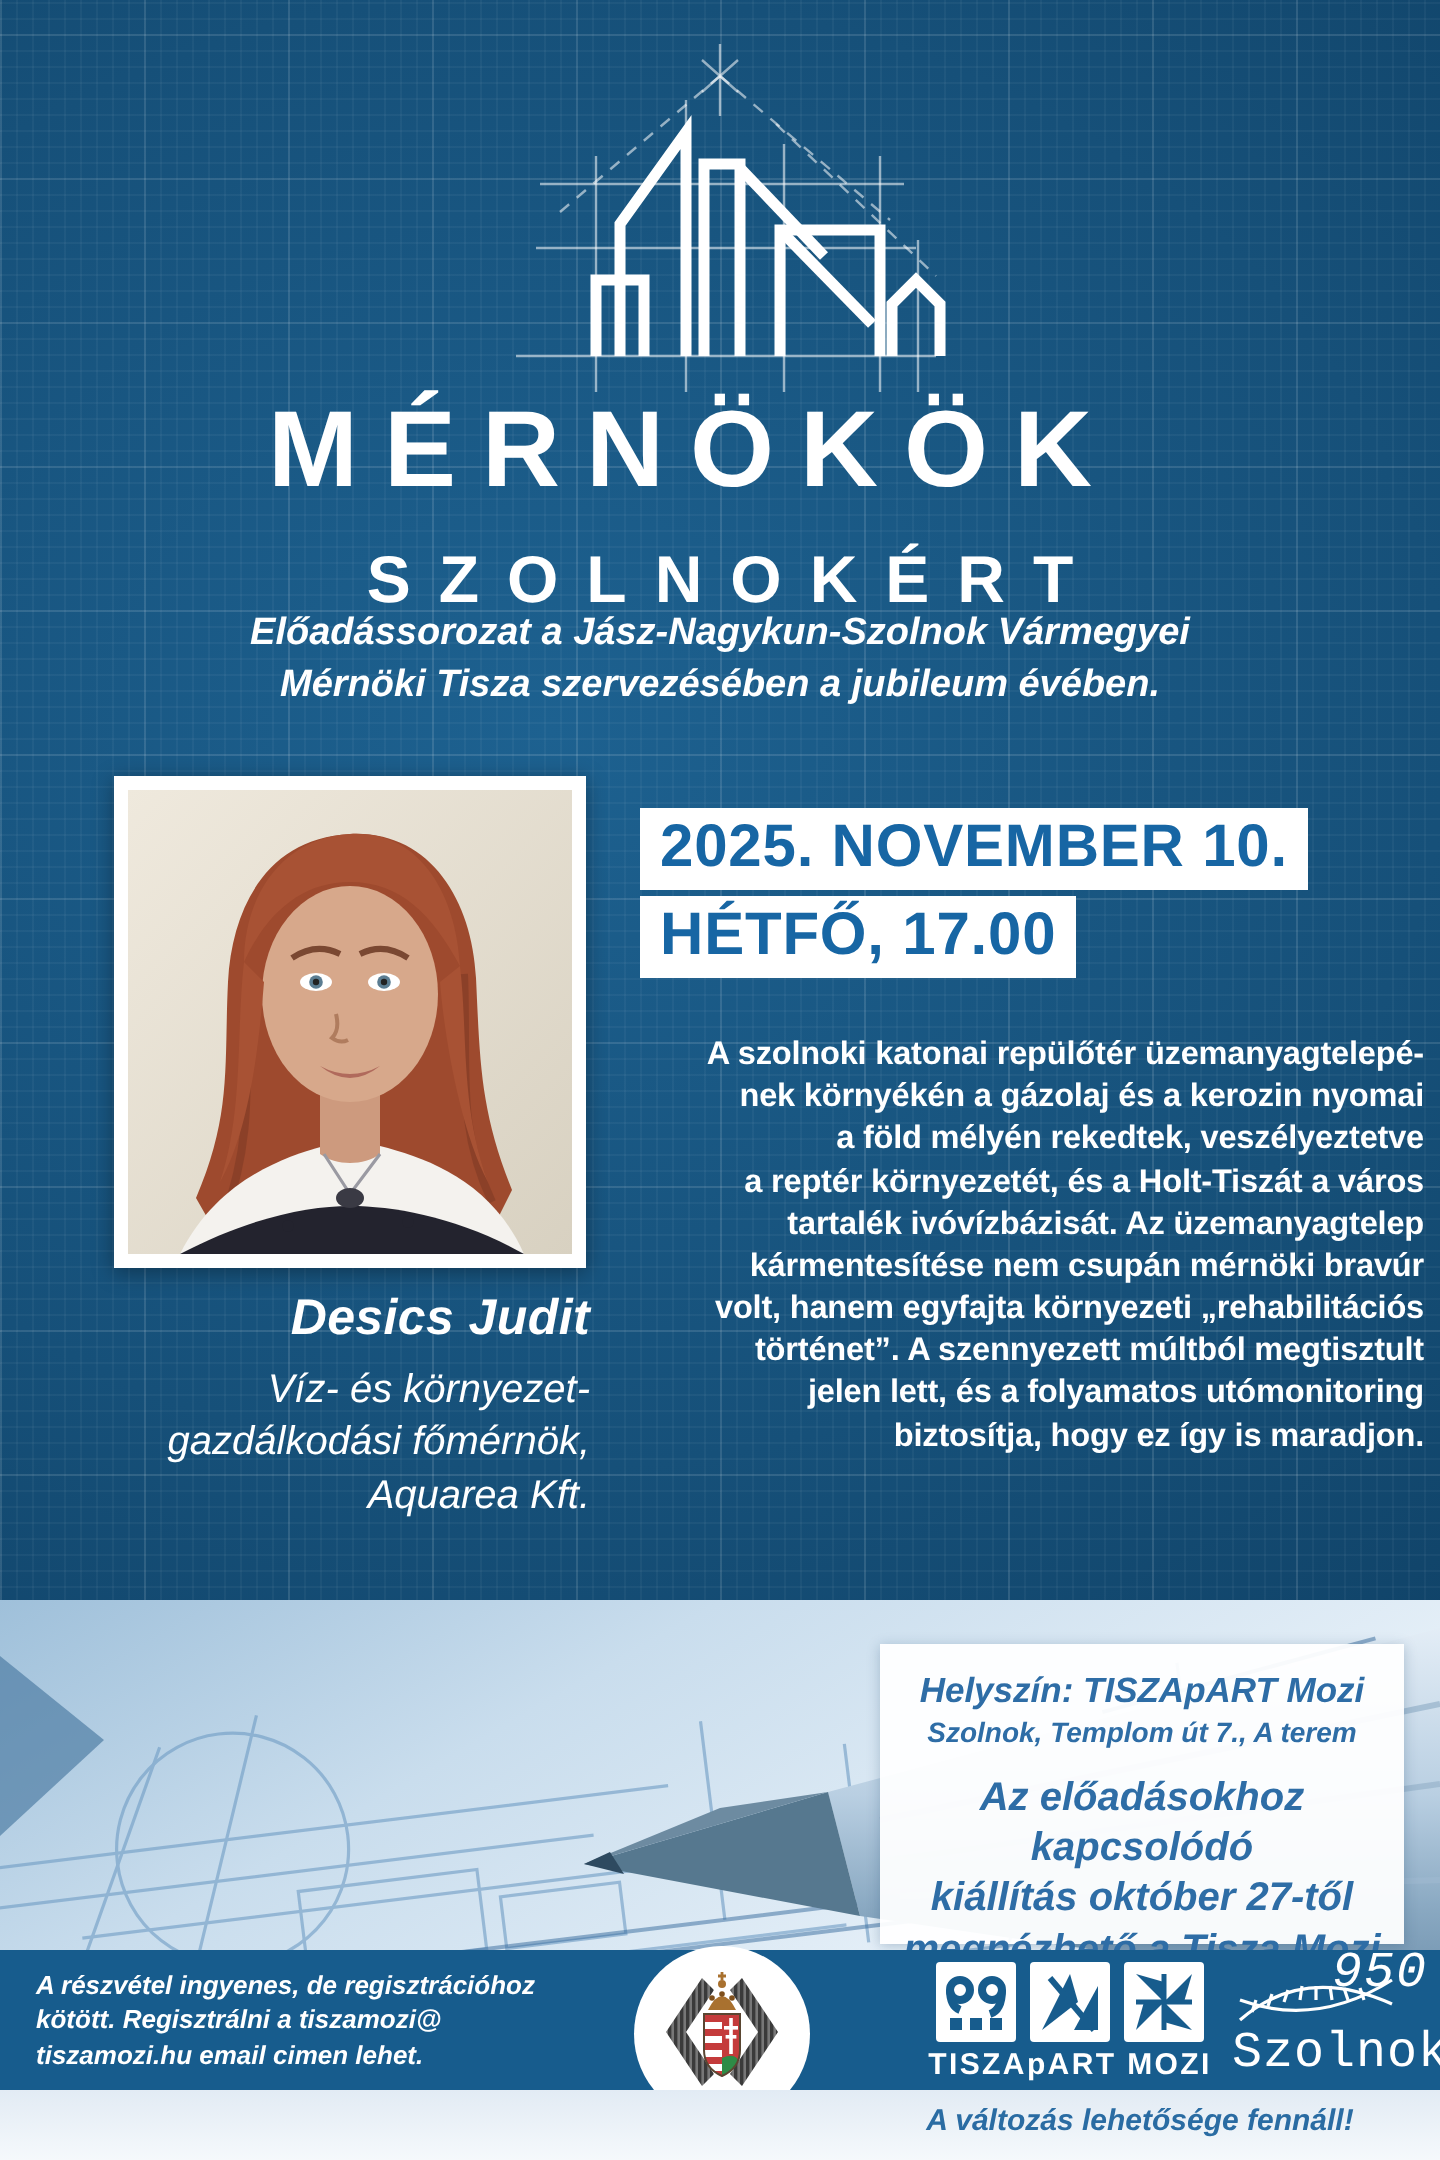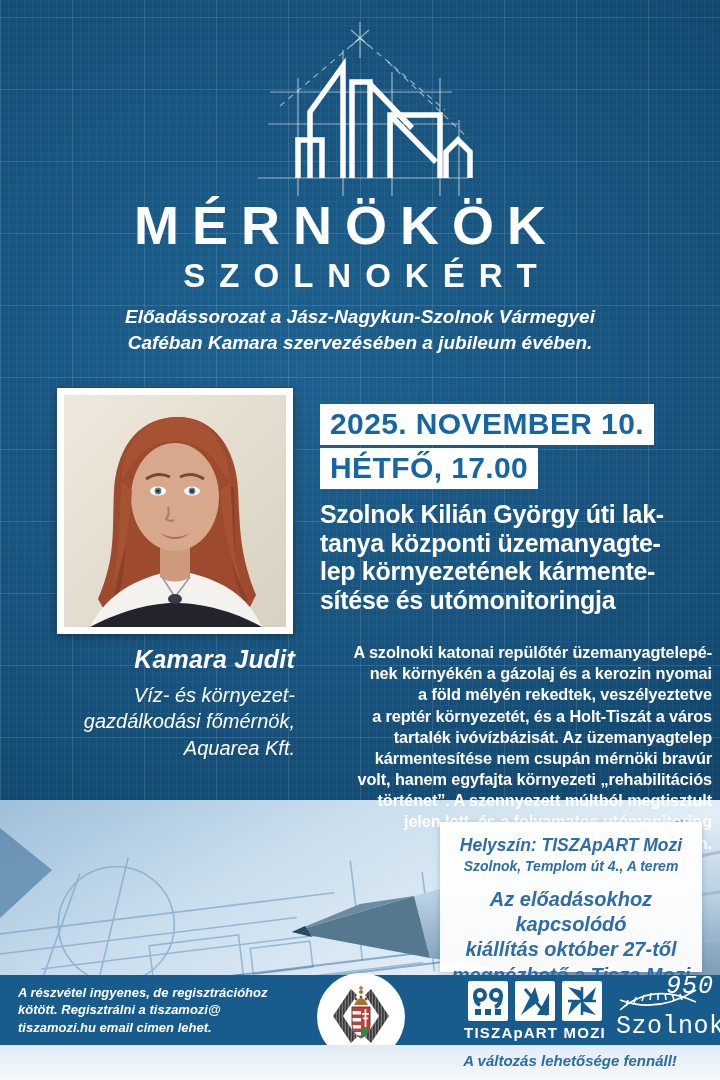--- a/index.html
+++ b/index.html
@@ -23,21 +23,21 @@
     position:absolute;left:0;top:800px;width:720px;height:280px;
     background:linear-gradient(150deg,#9fc0da 0%,#c9dded 30%,#e3eef7 62%,#f2f7fb 100%);
   }
   .photo-strip svg{position:absolute;left:0;top:0;}
   .logo-mark{position:absolute;left:240px;top:20px;width:240px;height:180px;}
   .title1{
     position:absolute;left:0;top:194px;width:680px;text-align:center;
     font-size:54px;font-weight:800;letter-spacing:13px;padding-left:13px;box-sizing:border-box;
   }
   .title2{
-    position:absolute;left:0;top:257px;width:720px;text-align:center;
+    position:absolute;left:0;top:271px;width:720px;text-align:center;
     font-size:33px;font-weight:600;letter-spacing:14px;padding-left:14px;box-sizing:border-box;
   }
   .subtitle{
     position:absolute;left:0;top:304px;width:720px;text-align:center;
     font-size:19px;font-weight:700;font-style:italic;line-height:1.35;white-space:pre-line;
   }
   .photo-frame{
     position:absolute;left:57px;top:388px;width:236px;height:246px;box-sizing:border-box;
     border:7px solid #fff;background:#e8e1d4;box-shadow:0 2px 10px rgba(0,0,0,.35);
   }
@@ -155,21 +155,21 @@
       <path d="M130,64 L172,108"></path>
       <path d="M150,158 V95 H200 V158"></path>
       <path d="M152,97 L196,142"></path>
       <path d="M206,158 V132 L218,120 L230,132 V158"></path>
     </g>
   </svg>
 
   <div class="title1">MÉRNÖKÖK</div>
   <div class="title2">SZOLNOKÉRT</div>
   <div class="subtitle">Előadássorozat a Jász-Nagykun-Szolnok Vármegyei
-Caféban Kamara szervezésében a jubileum évében.</div>
+Mérnöki Tisza szervezésében a jubileum évében.</div>
 
   <div class="photo-frame">
     <svg width="222" height="232" viewBox="0 0 222 232">
       <defs>
         <linearGradient id="bgp" x1="0" y1="0" x2="1" y2="1">
           <stop offset="0" stop-color="#efe9dd"></stop>
             <stop offset="1" stop-color="#d8d1c1"></stop>
         </linearGradient>
       </defs>
       <rect width="222" height="232" fill="url(#bgp)"></rect>
@@ -200,48 +200,44 @@
       <path d="M104,112 q2,8 -2,12 q4,3 8,1" stroke="#b07c5e" stroke-width="2" fill="none"></path>
       <path d="M96,138 q15,8 30,0 q-15,12 -30,0 Z" fill="#b06a5c"></path>
 
       <path d="M111,22 C76,24 58,54 58,86 C70,60 88,46 111,46 C136,46 152,62 166,88 C164,52 146,20 111,22 Z" fill="#a85234"></path>
       <path d="M58,86 C54,120 58,160 46,196 C62,168 66,120 68,96 Z" fill="#a85234"></path>
       <path d="M166,88 C170,122 166,158 180,196 C166,170 158,122 156,96 Z" fill="#a85234"></path>
     </svg>
   </div>
 
   <div class="speaker">
-    <div class="name">Kamara Judit</div>
+    <div class="name">Desics Judit</div>
     <div class="role">Víz- és környezet-
 gazdálkodási főmérnök,
 Aquarea Kft.</div>
   </div>
 
   <div class="right-col">
     <div class="badge">2025. NOVEMBER 10.</div>
     <div class="badge">HÉTFŐ, 17.00</div>
-    <div class="lecture-title">Szolnok Kilián György úti lak-
-tanya központi üzemanyagte-
-lep környezetének kármente-
-sítése és utómonitoringja</div>
     <div class="lecture-desc">A szolnoki katonai repülőtér üzemanyagtelepé-
 nek környékén a gázolaj és a kerozin nyomai
 a föld mélyén rekedtek, veszélyeztetve
 a reptér környezetét, és a Holt-Tiszát a város
 tartalék ivóvízbázisát. Az üzemanyagtelep
 kármentesítése nem csupán mérnöki bravúr
 volt, hanem egyfajta környezeti „rehabilitációs
 történet”. A szennyezett múltból megtisztult
 jelen lett, és a folyamatos utómonitoring
 biztosítja, hogy ez így is maradjon.</div>
   </div>
 
   <div class="venue-panel">
     <div class="v1">Helyszín: TISZApART Mozi</div>
-    <div class="v2">Szolnok, Templom út 4., A terem</div>
+    <div class="v2">Szolnok, Templom út 7., A terem</div>
     <div class="v3">Az előadásokhoz kapcsolódó
 kiállítás október 27-től
 megnézhető a Tisza Mozi
 Art Caféban.</div>
   </div>
 
   <div class="footer-bar"></div>
   <div class="reg-text">A részvétel ingyenes, de regisztrációhoz
 kötött. Regisztrálni a tiszamozi@
 tiszamozi.hu email cimen lehet.</div>

